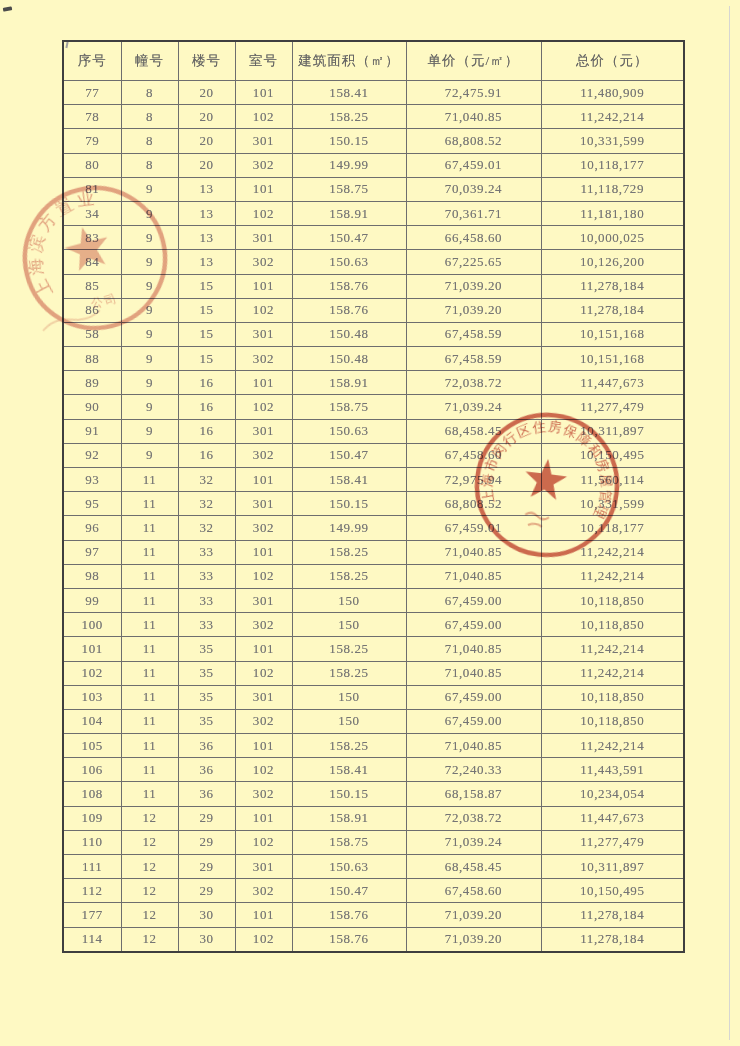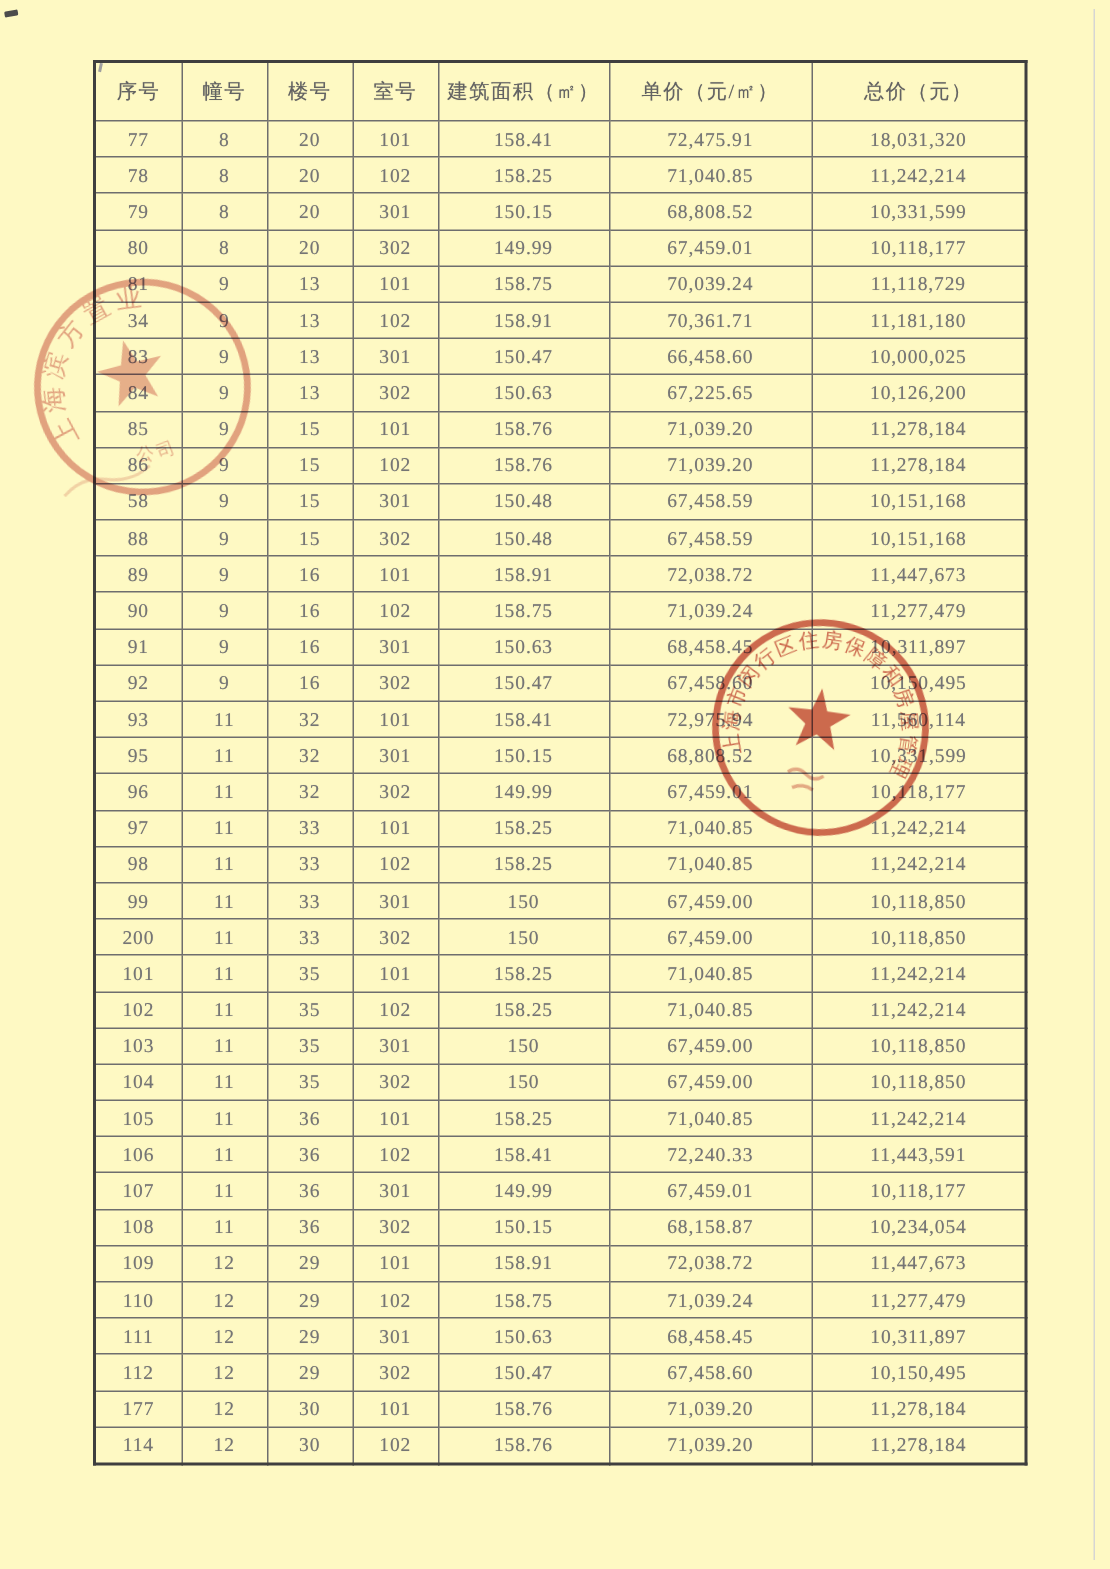--- a/index.html
+++ b/index.html
@@ -68,21 +68,21 @@
       </tr>
     </thead>
     <tbody id="table-body">
         <tr>
           <td>77</td>
           <td>8</td>
           <td>20</td>
           <td>101</td>
           <td>158.41</td>
           <td>72,475.91</td>
-          <td>18,031,320</td>
+          <td>11,480,909</td>
         </tr>
         <tr>
           <td>78</td>
           <td>8</td>
           <td>20</td>
           <td>102</td>
           <td>158.25</td>
           <td>71,040.85</td>
           <td>11,242,214</td>
         </tr>
@@ -260,21 +260,21 @@
         <tr>
           <td>99</td>
           <td>11</td>
           <td>33</td>
           <td>301</td>
           <td>150</td>
           <td>67,459.00</td>
           <td>10,118,850</td>
         </tr>
         <tr>
-          <td>200</td>
+          <td>100</td>
           <td>11</td>
           <td>33</td>
           <td>302</td>
           <td>150</td>
           <td>67,459.00</td>
           <td>10,118,850</td>
         </tr>
         <tr>
           <td>101</td>
           <td>11</td>
@@ -321,29 +321,20 @@
           <td>11,242,214</td>
         </tr>
         <tr>
           <td>106</td>
           <td>11</td>
           <td>36</td>
           <td>102</td>
           <td>158.41</td>
           <td>72,240.33</td>
           <td>11,443,591</td>
-        </tr>
-        <tr>
-          <td>107</td>
-          <td>11</td>
-          <td>36</td>
-          <td>301</td>
-          <td>149.99</td>
-          <td>67,459.01</td>
-          <td>10,118,177</td>
         </tr>
         <tr>
           <td>108</td>
           <td>11</td>
           <td>36</td>
           <td>302</td>
           <td>150.15</td>
           <td>68,158.87</td>
           <td>10,234,054</td>
         </tr>

